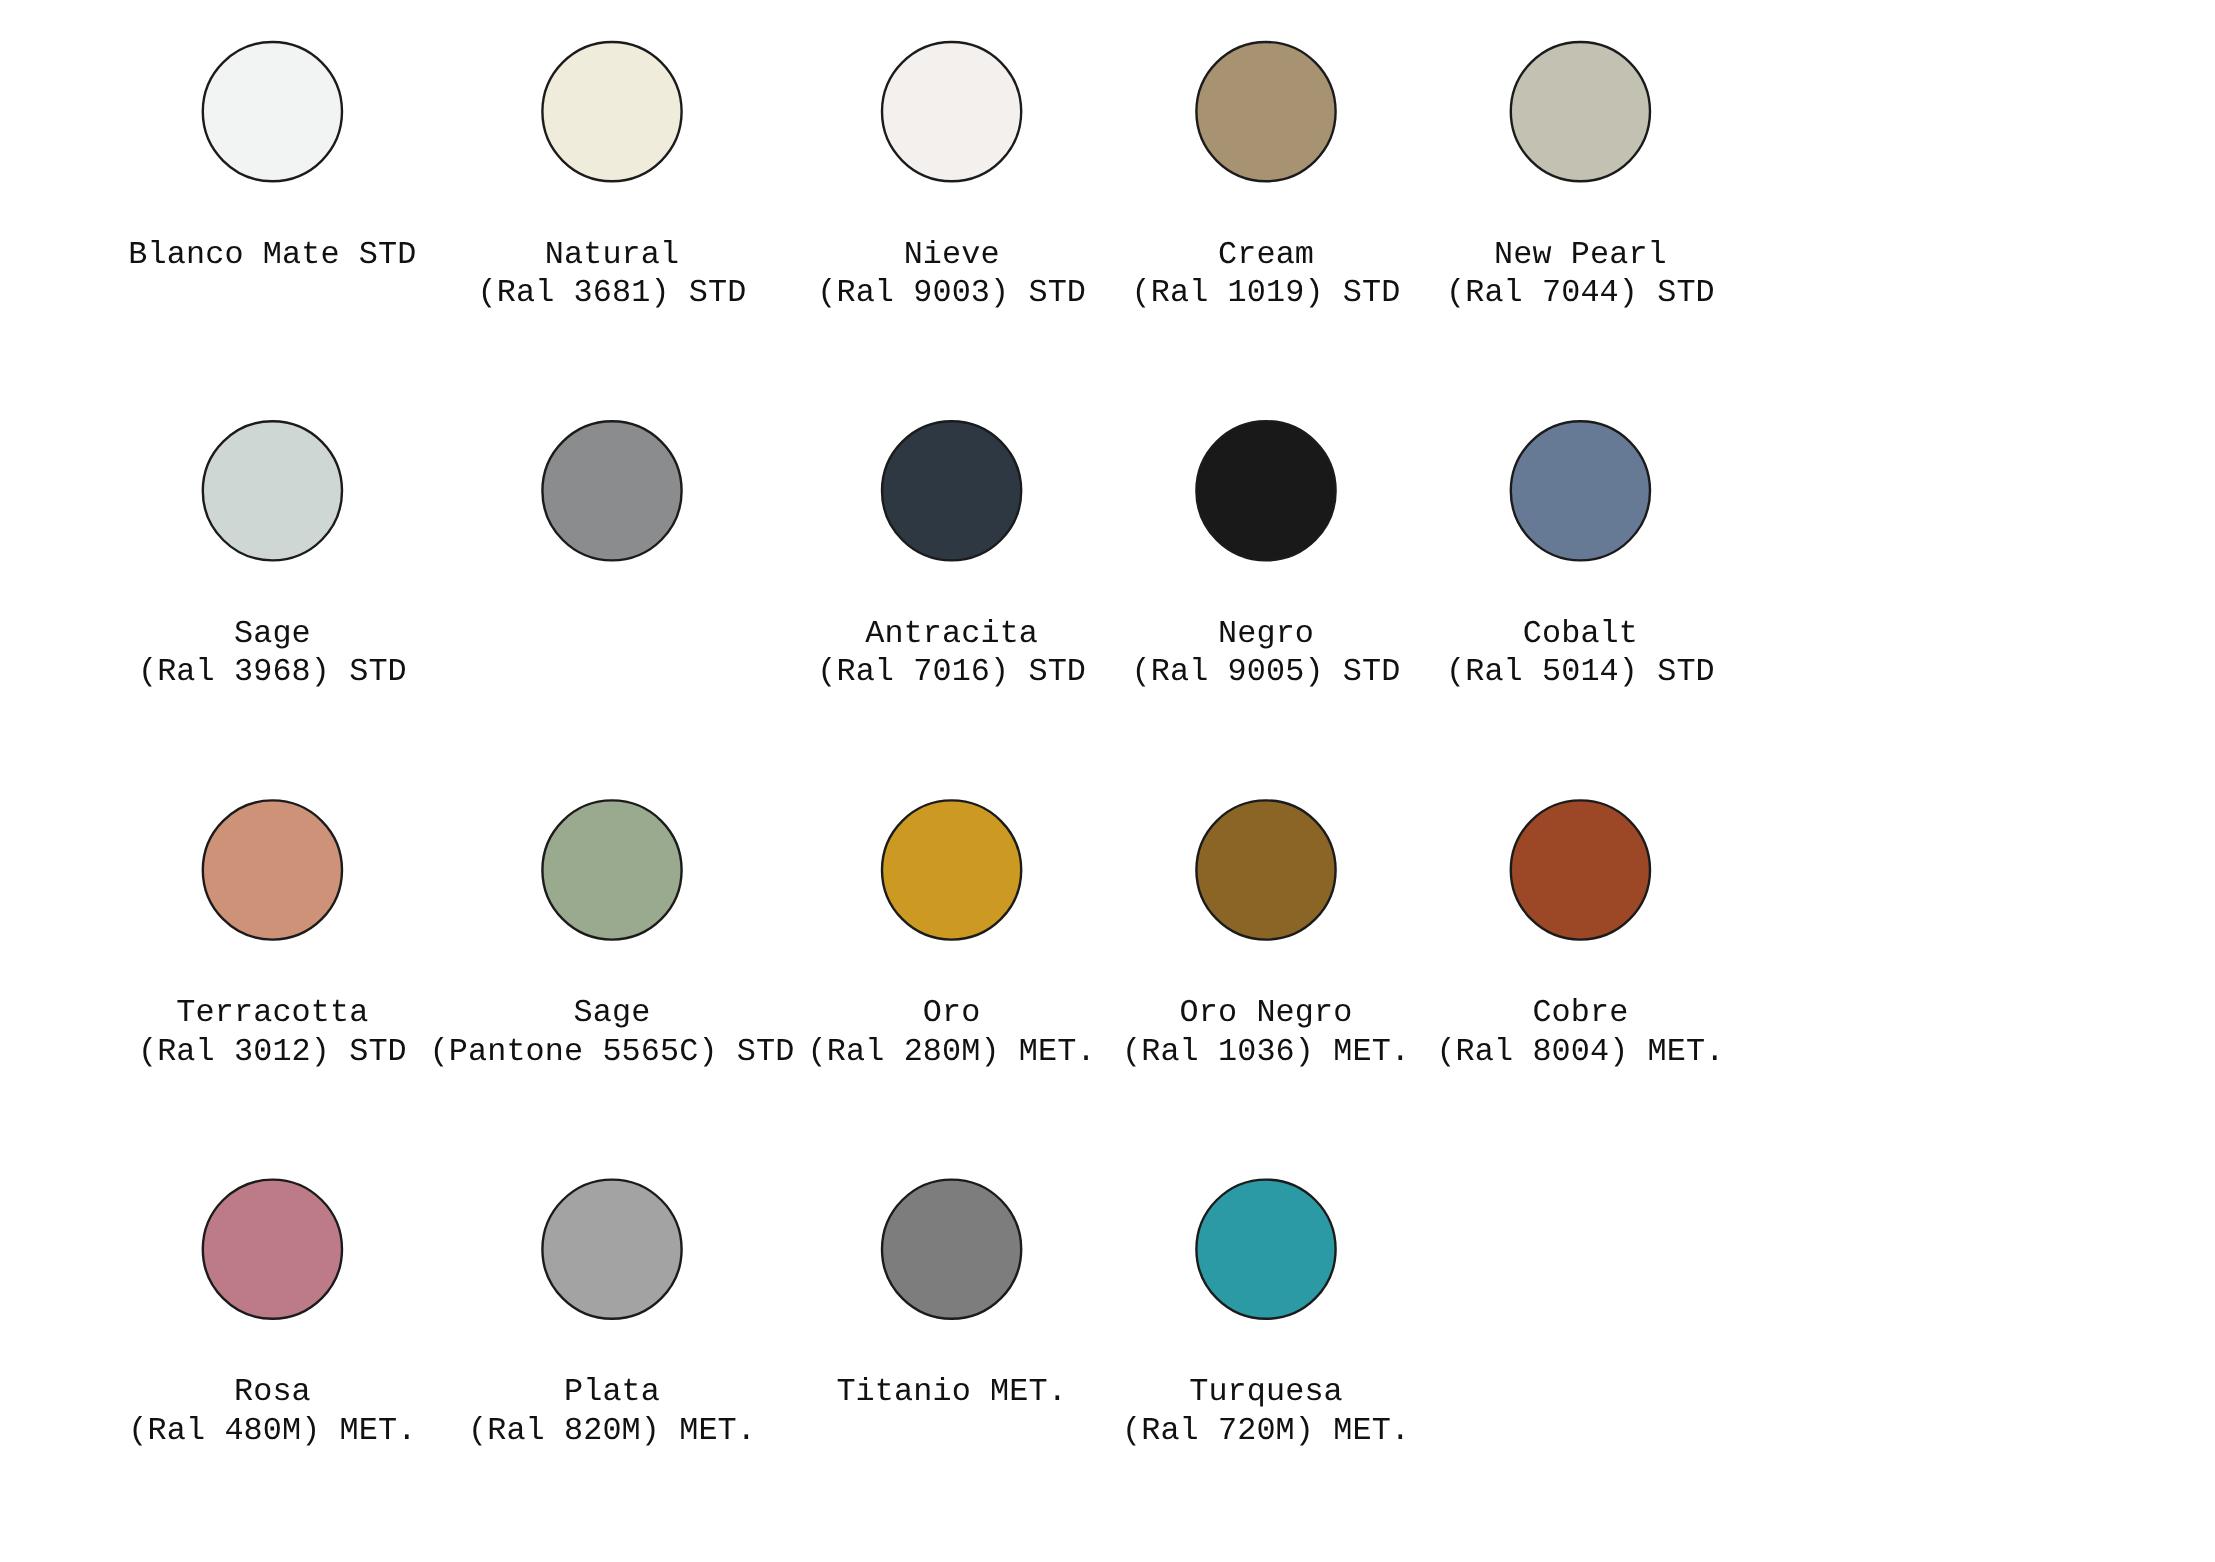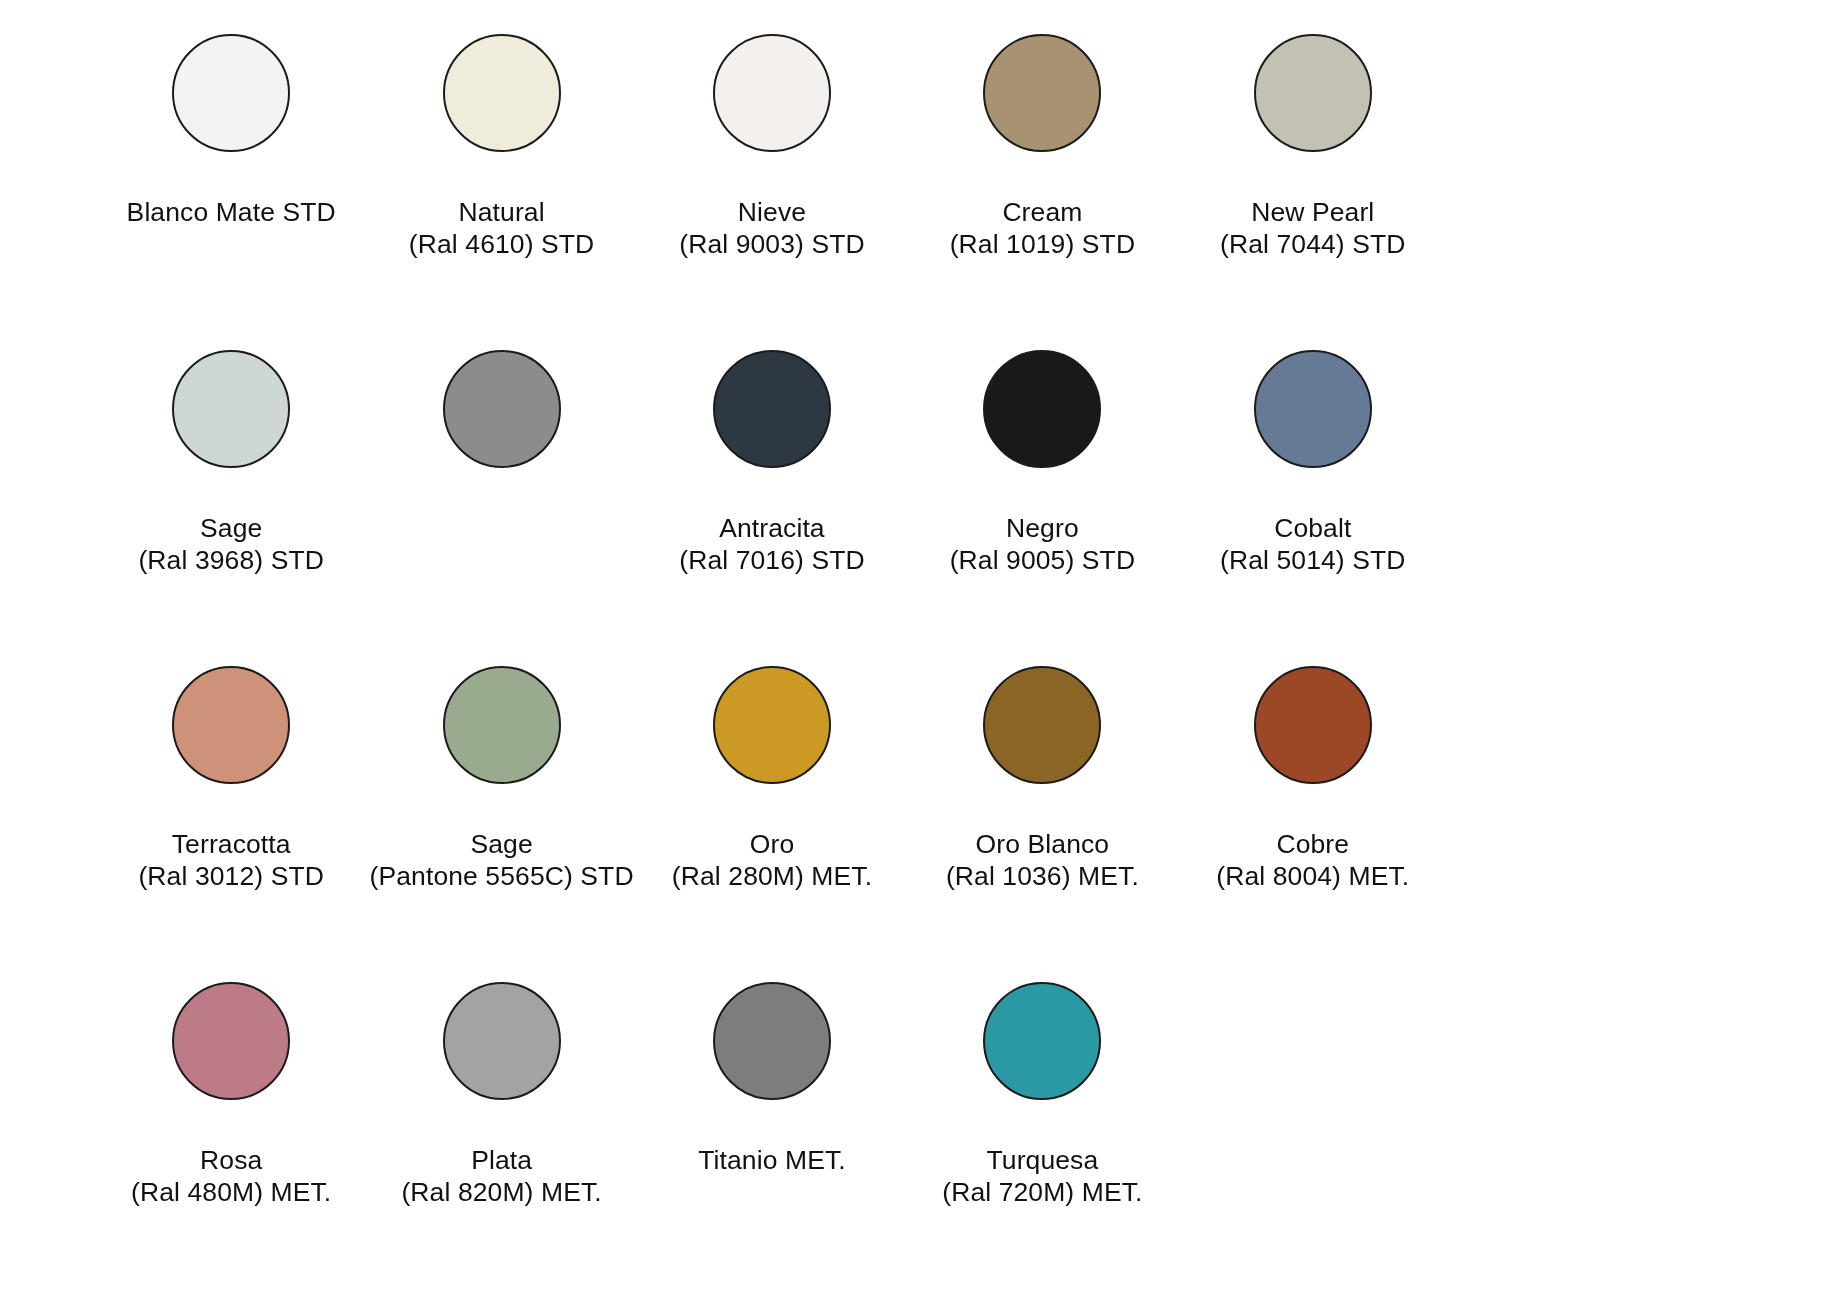--- a/index.html
+++ b/index.html
@@ -16,20 +16,21 @@
     overflow: hidden;
   }
 
   .palette-sheet {
     width: 1544px;
     height: 1302px;
     box-sizing: border-box;
     padding: 28px 96px 10px 96px;
     display: flex;
     flex-direction: column;
+    font-family: Liberation Mono, monospace;
   }
 
   .swatch-grid {
     flex: 1 1 auto;
     display: grid;
     grid-template-columns: repeat(5, 1fr);
     grid-template-rows: repeat(4, 1fr);
     column-gap: 0px;
     row-gap: 0px;
   }
@@ -80,21 +81,21 @@
       <div class="swatch-cell">
         <div class="swatch-disc" style="background: rgb(242, 244, 243); border-color: rgb(27, 27, 27);"></div>
         <div class="swatch-caption">
           <span class="swatch-name">Blanco Mate STD</span>
         </div>
       </div>
       <div class="swatch-cell">
         <div class="swatch-disc" style="background: rgb(240, 236, 219); border-color: rgb(27, 27, 27);"></div>
         <div class="swatch-caption">
           <span class="swatch-name">Natural</span>
-          <span class="swatch-code">(Ral 4610) STD</span>
+          <span class="swatch-code">(Ral 3681) STD</span>
         </div>
       </div>
       <div class="swatch-cell">
         <div class="swatch-disc" style="background: rgb(244, 240, 237); border-color: rgb(27, 27, 27);"></div>
         <div class="swatch-caption">
           <span class="swatch-name">Nieve</span>
           <span class="swatch-code">(Ral 9003) STD</span>
         </div>
       </div>
       <div class="swatch-cell">
@@ -159,21 +160,21 @@
       <div class="swatch-cell">
         <div class="swatch-disc" style="background: rgb(204, 154, 34); border-color: rgb(27, 27, 27);"></div>
         <div class="swatch-caption">
           <span class="swatch-name">Oro</span>
           <span class="swatch-code">(Ral 280M) MET.</span>
         </div>
       </div>
       <div class="swatch-cell">
         <div class="swatch-disc" style="background: rgb(138, 101, 38); border-color: rgb(27, 27, 27);"></div>
         <div class="swatch-caption">
-          <span class="swatch-name">Oro Blanco</span>
+          <span class="swatch-name">Oro Negro</span>
           <span class="swatch-code">(Ral 1036) MET.</span>
         </div>
       </div>
       <div class="swatch-cell">
         <div class="swatch-disc" style="background: rgb(156, 72, 38); border-color: rgb(27, 27, 27);"></div>
         <div class="swatch-caption">
           <span class="swatch-name">Cobre</span>
           <span class="swatch-code">(Ral 8004) MET.</span>
         </div>
       </div>

